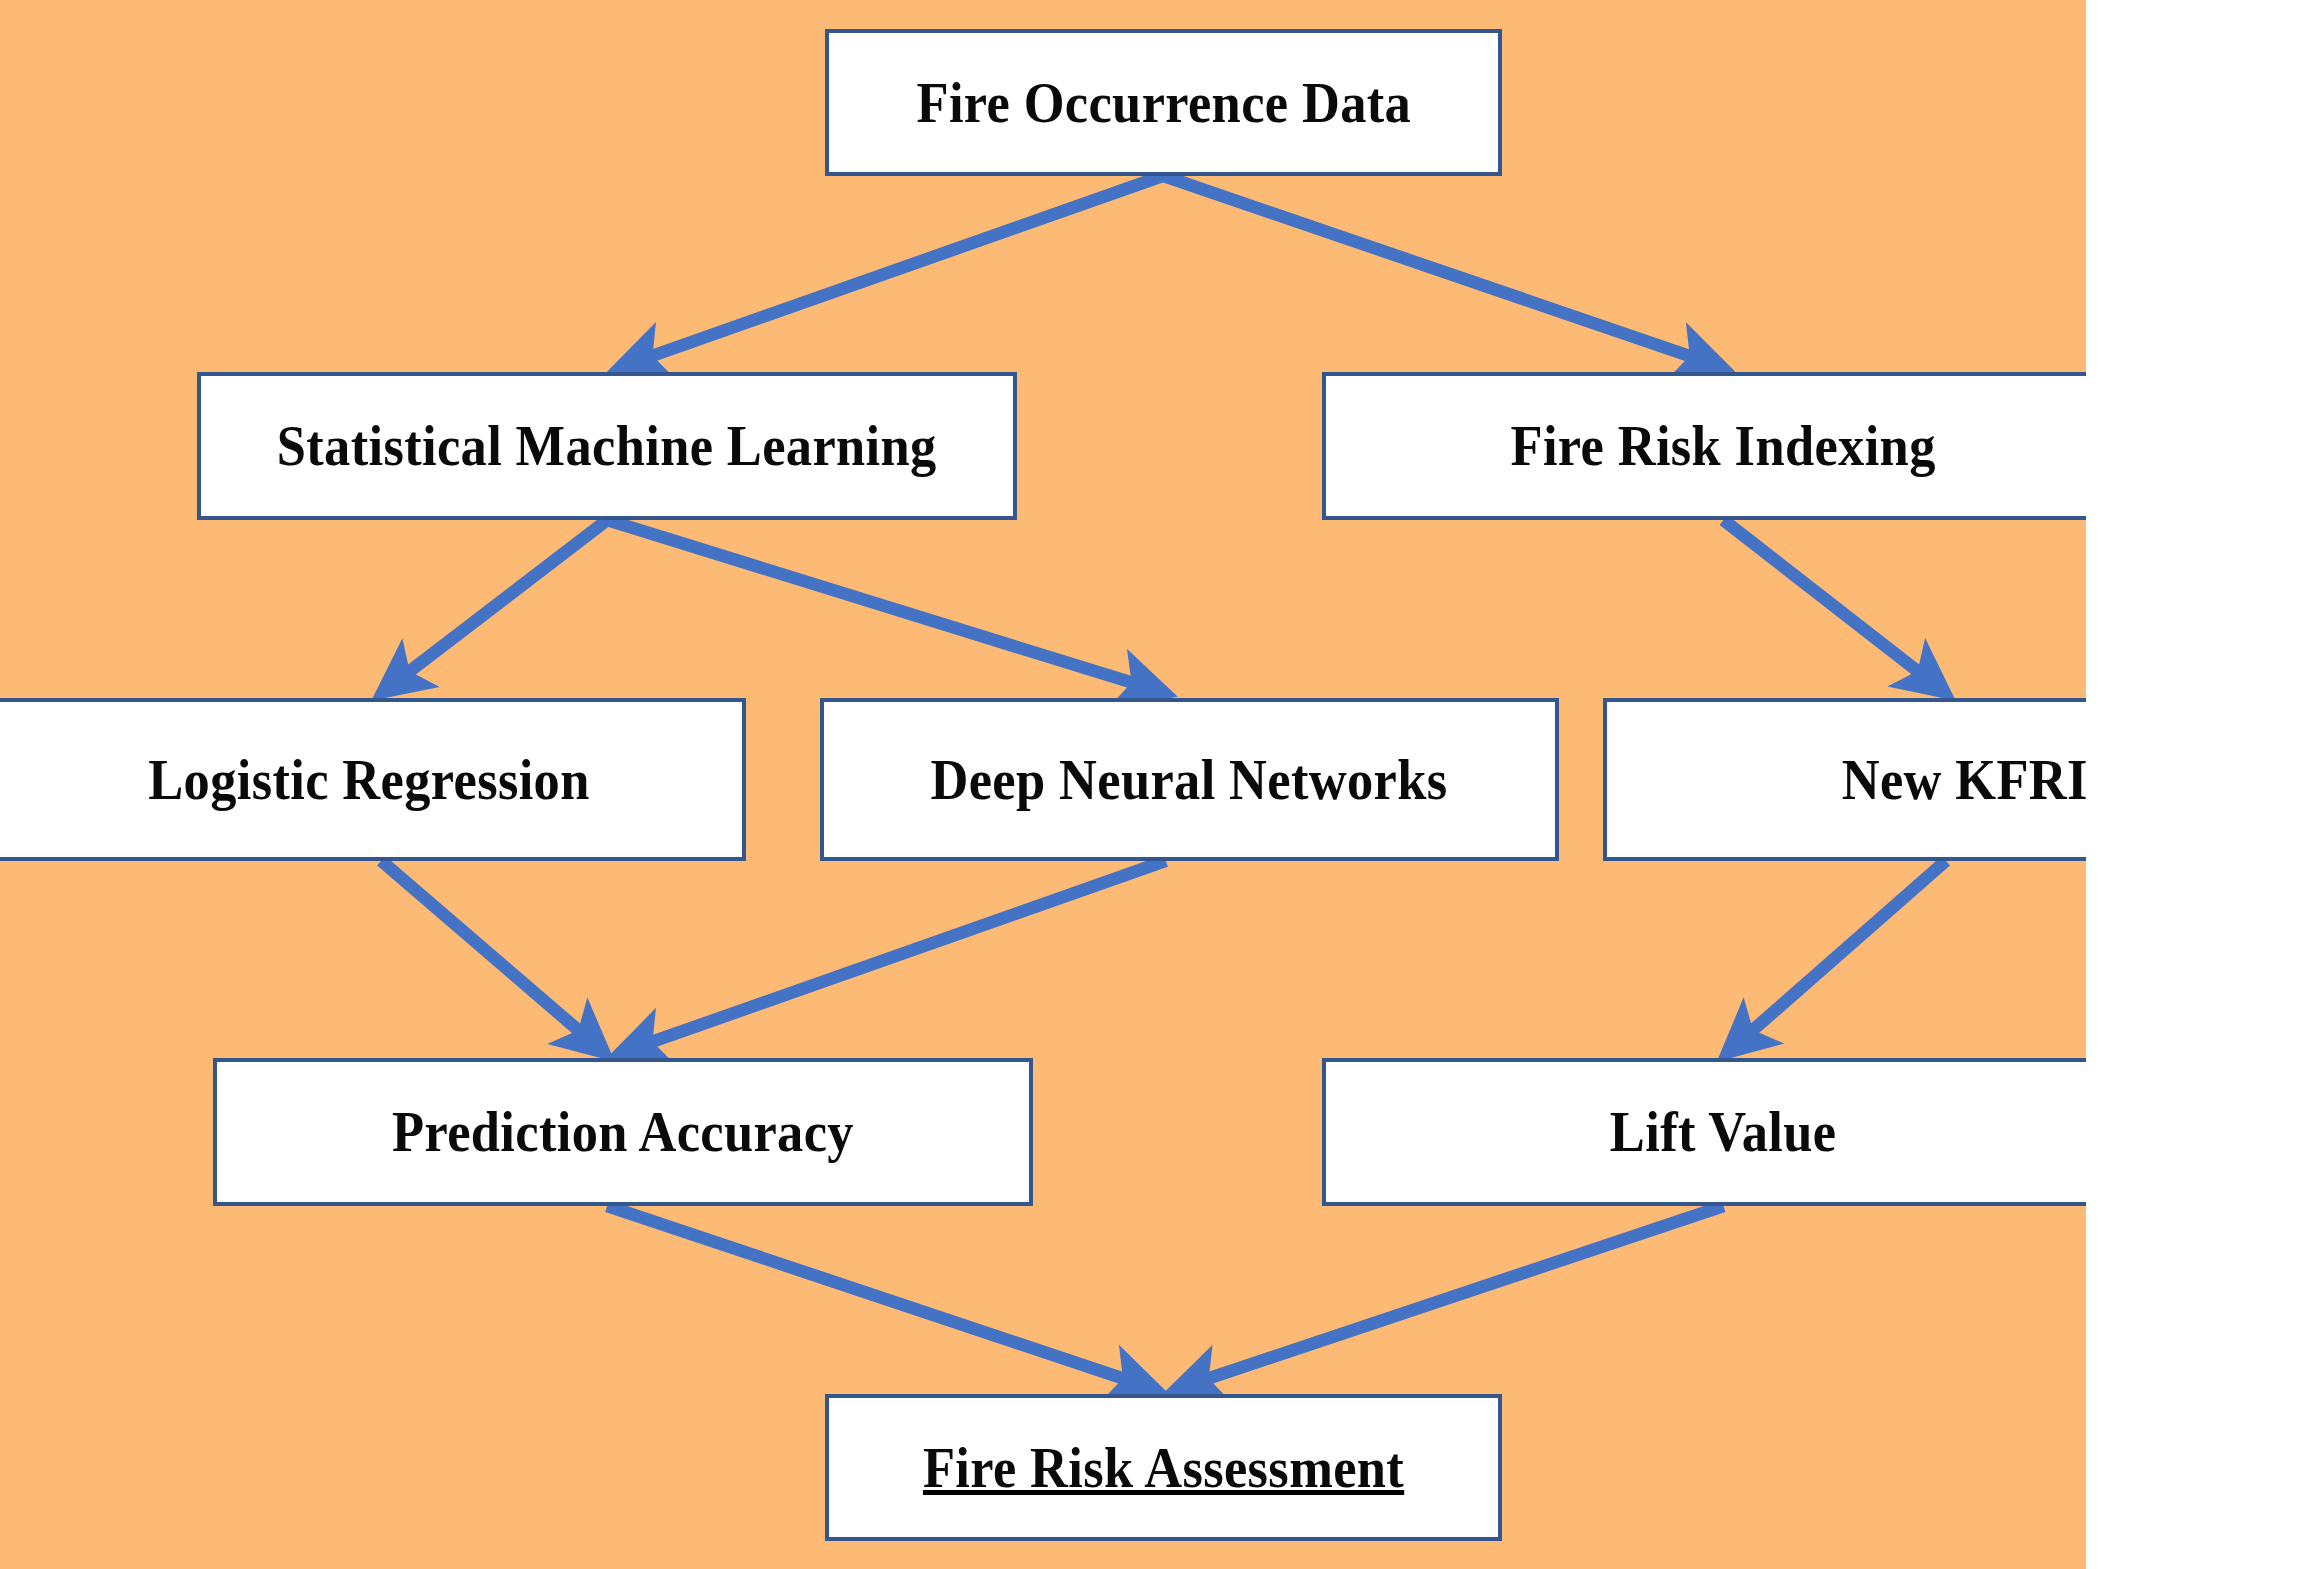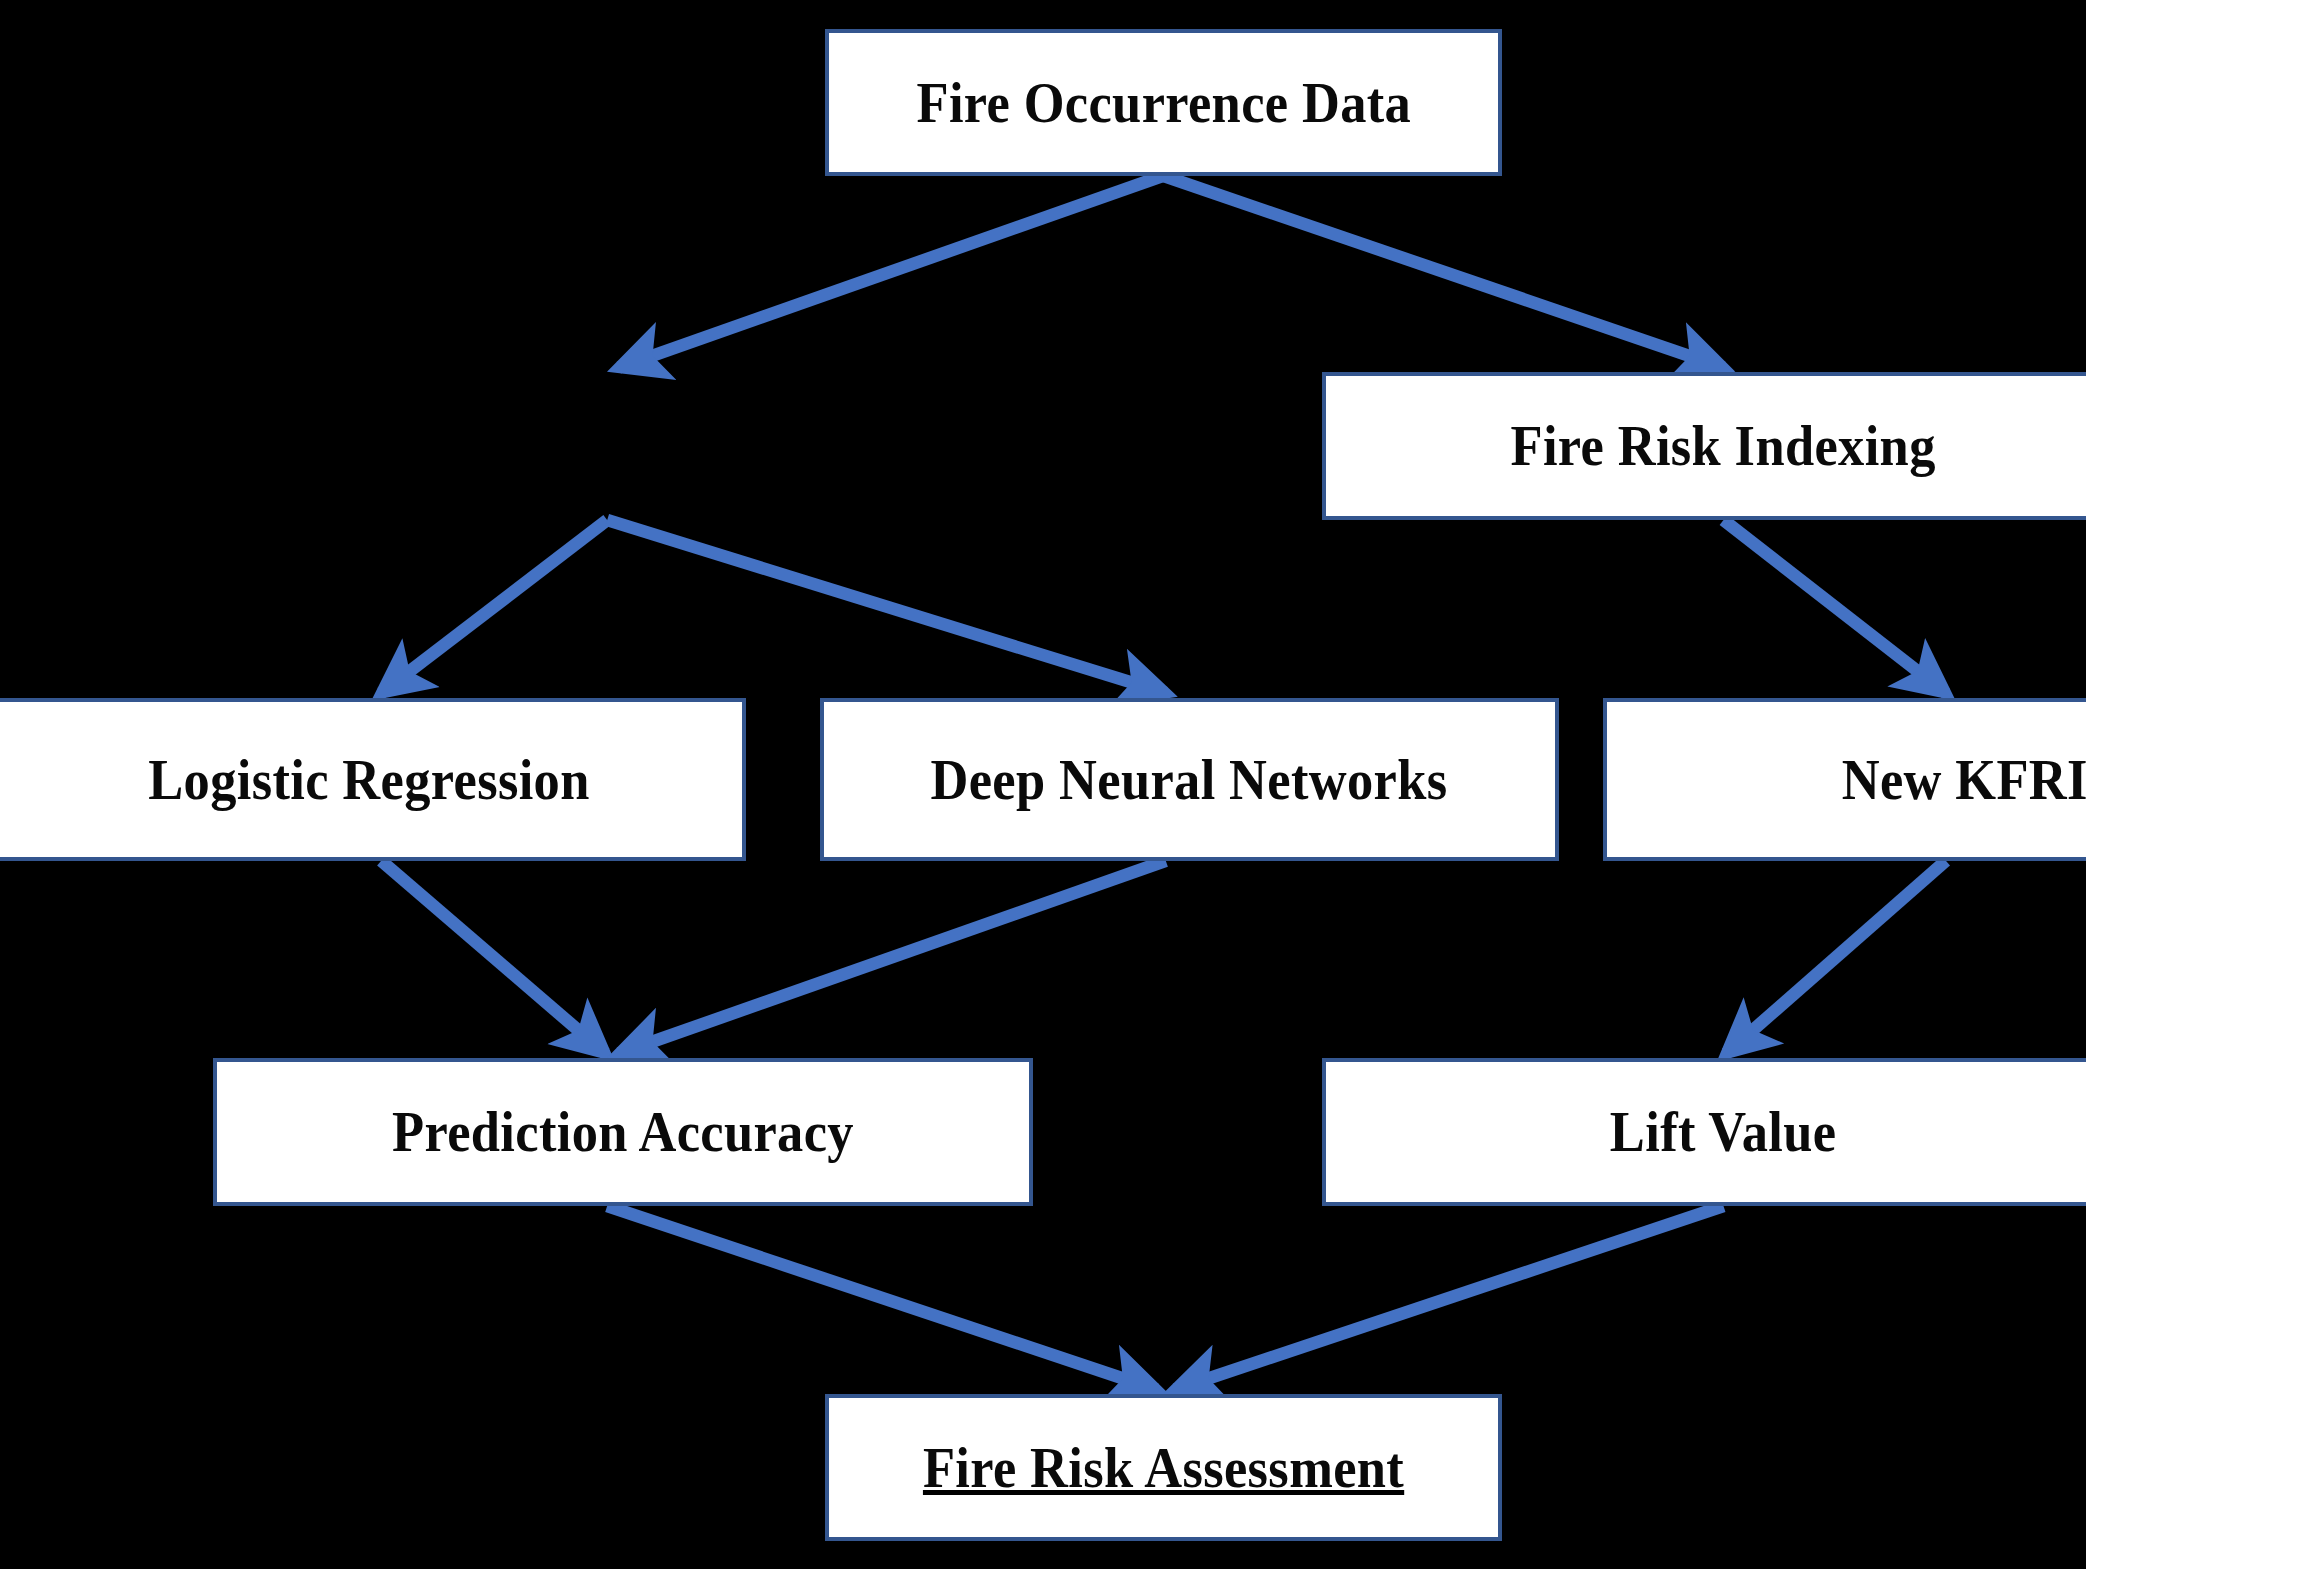--- a/index.html
+++ b/index.html
@@ -5,21 +5,21 @@
 <style>
   html, body {
     margin: 0;
     padding: 0;
     background: #ffffff;
   }
   #canvas {
     position: relative;
     width: 2086px;
     height: 1570px;
-    background: #000000;
+    background: #fdba74;
     overflow: hidden;
     font-family: "Liberation Serif", "DejaVu Serif", serif;
   }
   #arrow-layer {
     position: absolute;
     left: 0;
     top: 0;
     width: 2319px;
     height: 1570px;
     pointer-events: none;
@@ -74,20 +74,23 @@
         <line x1="2170" y1="960" x2="1925" y2="1175" stroke="#4472C4" marker-end="url(#arrowhead)"></line>
         <line x1="677" y1="1345" x2="1290" y2="1550" stroke="#4472C4" marker-end="url(#arrowhead)"></line>
         <line x1="1922" y1="1345" x2="1310" y2="1550" stroke="#4472C4" marker-end="url(#arrowhead)"></line>
       </g>
   </svg>
 
   <div id="node-layer">
       <div class="node" style="left: 825px; top: 29px; width: 677px; height: 147px; border-color: rgb(52, 86, 143); background: rgb(255, 255, 255);">
         <span class="node-label" style="color: rgb(10, 10, 10);">Fire Occurrence Data</span>
       </div>
+      <div class="node" style="left: 197px; top: 372px; width: 820px; height: 148px; border-color: rgb(52, 86, 143); background: rgb(255, 255, 255);">
+        <span class="node-label" style="color: rgb(10, 10, 10);">Statistical Machine Learning</span>
+      </div>
       <div class="node" style="left: 1322px; top: 372px; width: 802px; height: 148px; border-color: rgb(52, 86, 143); background: rgb(255, 255, 255);">
         <span class="node-label" style="color: rgb(10, 10, 10);">Fire Risk Indexing</span>
       </div>
       <div class="node" style="left: -7.2px; top: 698px; width: 753px; height: 163px; border-color: rgb(52, 86, 143); background: rgb(255, 255, 255);">
         <span class="node-label" style="color: rgb(10, 10, 10);">Logistic Regression</span>
       </div>
       <div class="node" style="left: 820px; top: 698px; width: 739px; height: 163px; border-color: rgb(52, 86, 143); background: rgb(255, 255, 255);">
         <span class="node-label" style="color: rgb(10, 10, 10);">Deep Neural Networks</span>
       </div>
       <div class="node" style="left: 1603px; top: 698px; width: 723px; height: 163px; border-color: rgb(52, 86, 143); background: rgb(255, 255, 255);">

